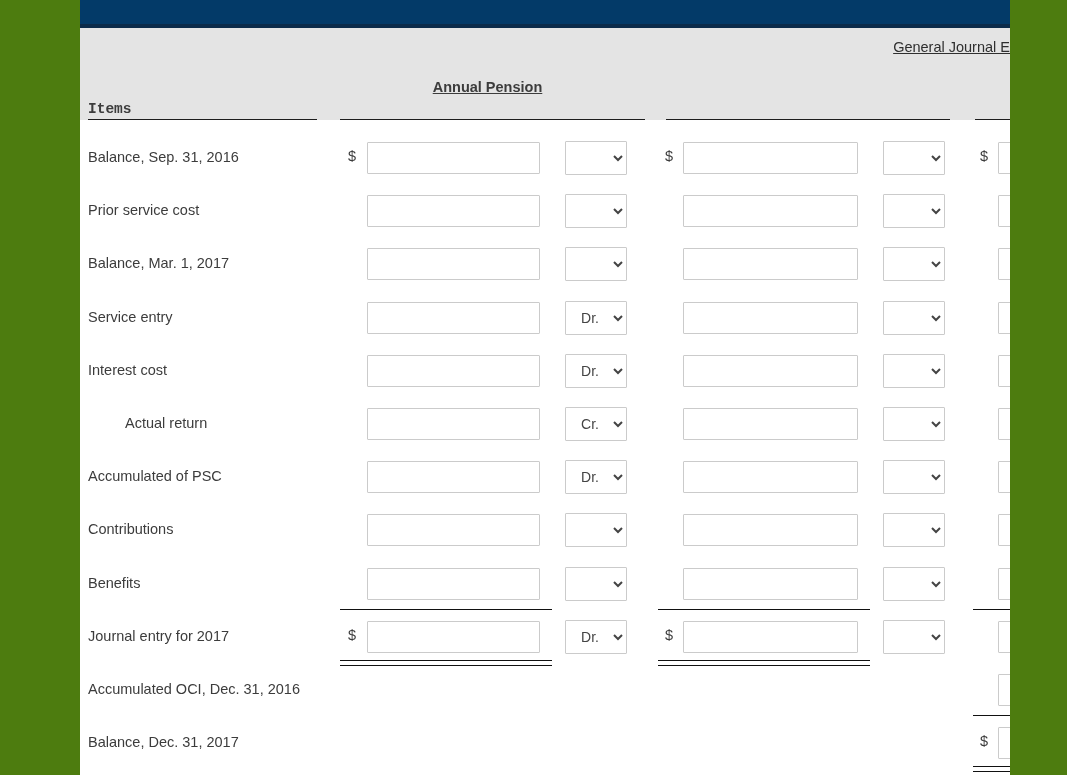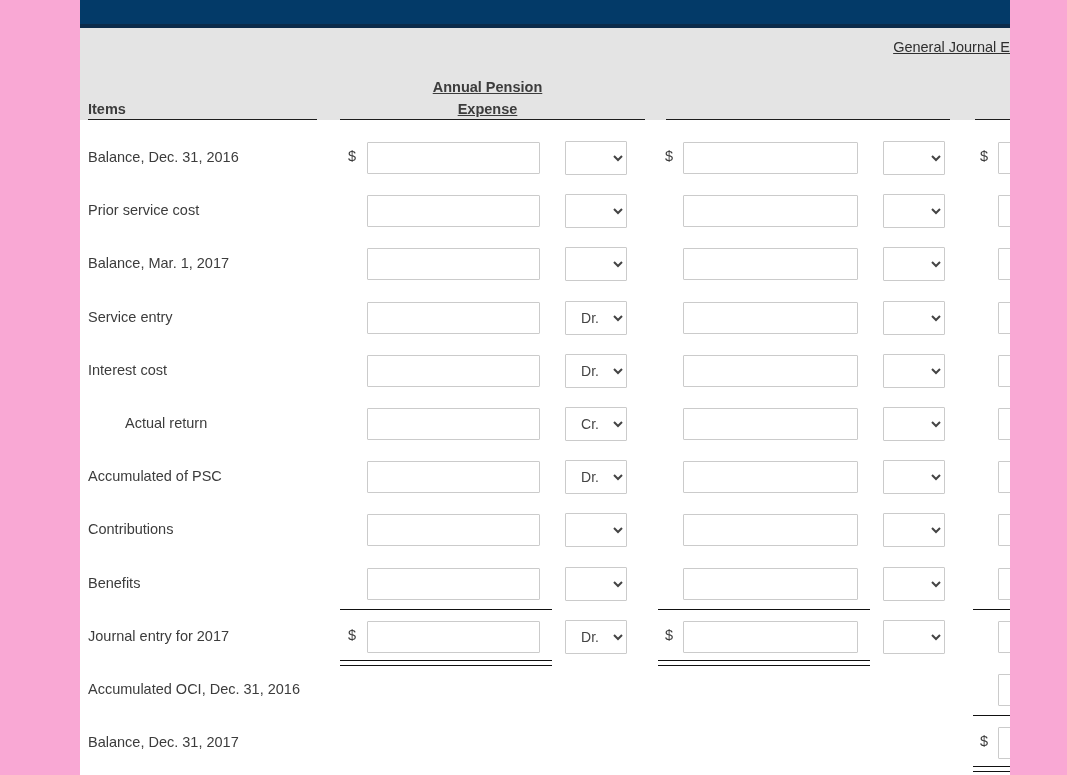--- a/index.html
+++ b/index.html
@@ -14,21 +14,21 @@
     font-family: "Liberation Sans", sans-serif;
     color: #333333;
   }
 
   
   #page {
     position: absolute;
     left: 0; top: 0;
     width: 1067px;
     height: 775px;
-    background: #f9a8d4;
+    background: #4d7c0f;
   }
 
   
   #card {
     position: absolute;
     left: 80px;
     top: 0;
     width: 930px;
     height: 775px;
     background: #ffffff;
@@ -75,21 +75,21 @@
 
   
   .colhead {
     position: absolute;
     font-size: 14.5px;
     font-weight: bold;
     color: #3c3c3c;
     text-align: center;
     line-height: 22px;
   }
-  .colhead.left { text-align: left; }
+  .colhead.left { text-align: left; font-family: Liberation Mono, monospace; }
 
   
   .headrule {
     position: absolute;
     height: 0;
     border-bottom: 1.5px solid #1d1d1d;
     top: 119px;
   }
 
   
@@ -162,31 +162,30 @@
     </div>
 
     <div id="headerband">
       <a id="gj-link" href="#">General Journal E</a>
     </div>
 
     <div class="colhead left" style="left:8px; top:98px; width:160px;">Items</div>
 
     <div class="colhead" style="left:260px; top:76px; width:295px;text-decoration:underline;">
       <div>Annual Pension</div>
-      <div>Expense</div>
     </div>
 
 
     <div class="headrule" style="left:8px; width:229px;"></div>
     <div class="headrule" style="left:260px; width:305px;"></div>
     <div class="headrule" style="left:586px; width:284px;"></div>
     <div class="headrule" style="left:895px; width:35px;"></div>
 
     <div id="rows-host">
-        <div class="rowlabel" style="top: 149px;">Balance, Dec. 31, 2016</div>
+        <div class="rowlabel" style="top: 149px;">Balance, Sep. 31, 2016</div>
         <div class="dollar" style="left: 268px; top: 148px;">$</div>
         <input type="text" class="amt" style="left: 287px; top: 142px; width: 173px;">
         <select class="drcr" style="left: 485px; top: 141px;"><option value=""></option><option value="Dr.">Dr.</option><option value="Cr.">Cr.</option></select>
         <div class="dollar" style="left: 585px; top: 148px;">$</div>
         <input type="text" class="amt" style="left: 603px; top: 142px; width: 175px;">
         <select class="drcr" style="left: 803px; top: 141px;"><option value=""></option><option value="Dr.">Dr.</option><option value="Cr.">Cr.</option></select>
         <div class="dollar" style="left: 900px; top: 148px;">$</div>
         <input type="text" class="amt" style="left: 918px; top: 142px; width: 175px;">
         <div class="rowlabel" style="top: 202.2px;">Prior service cost</div>
         <input type="text" class="amt" style="left: 287px; top: 195.2px; width: 173px;">

